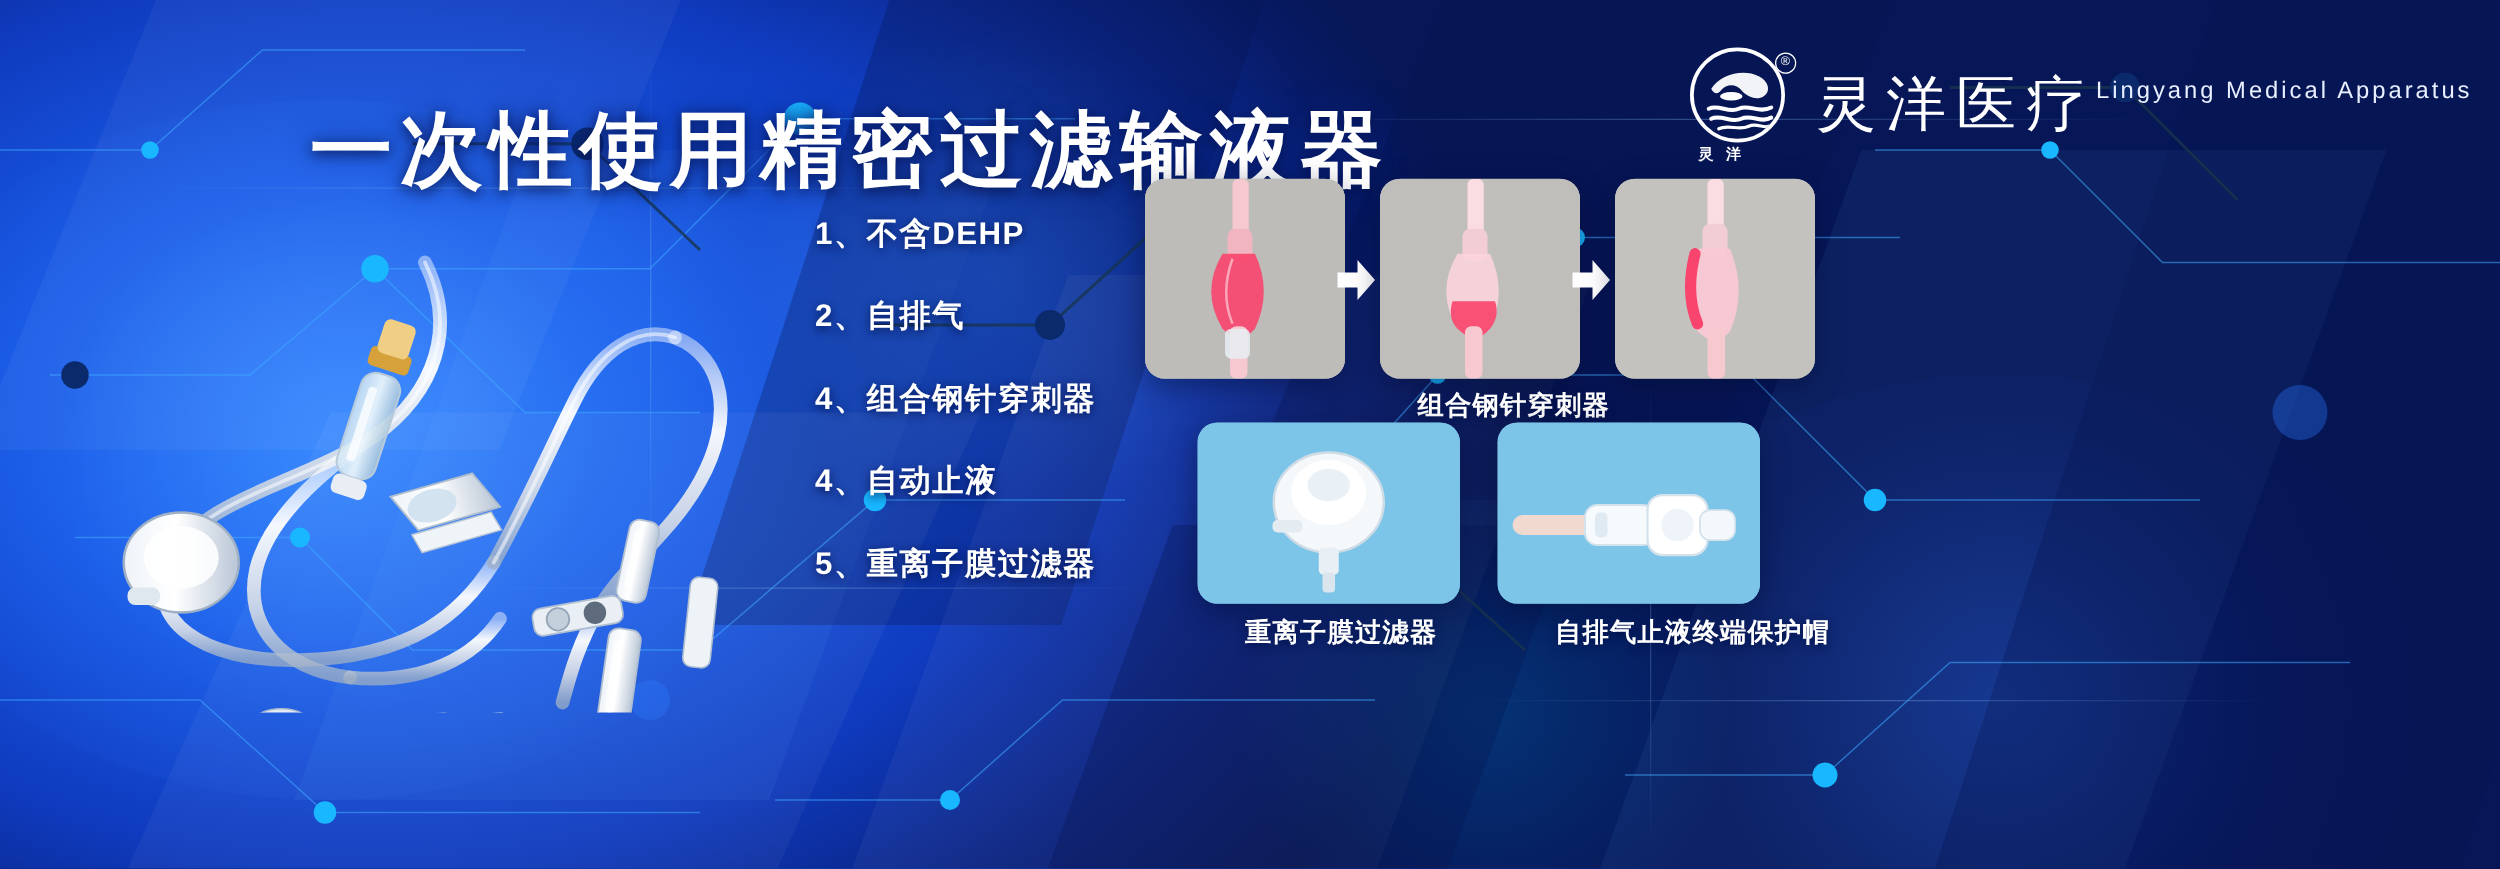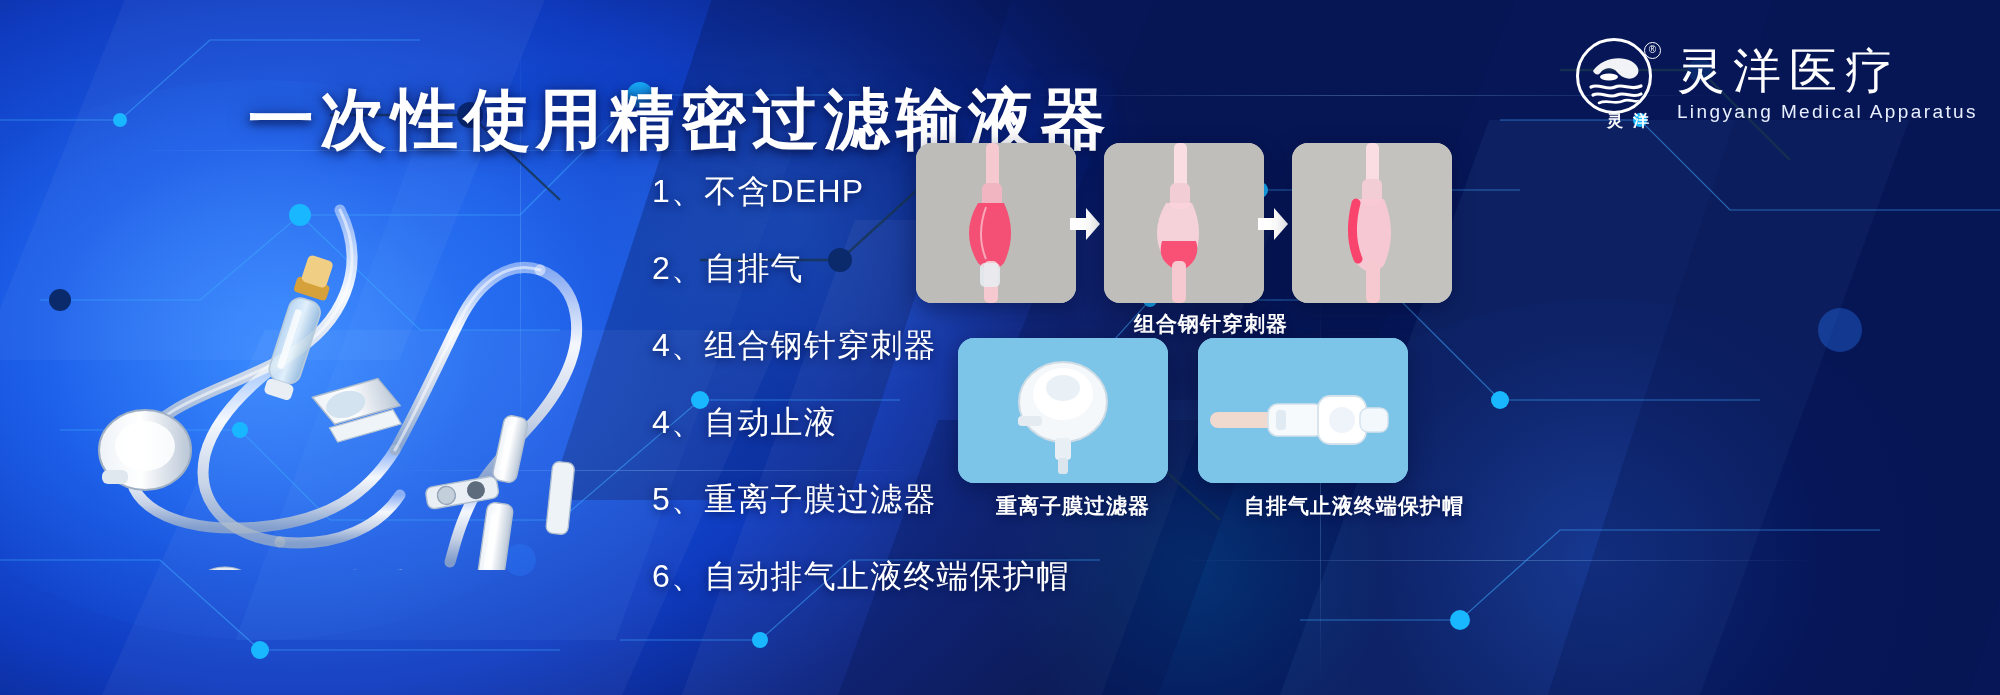--- a/index.html
+++ b/index.html
@@ -51,31 +51,31 @@
   .logo-mark { position:relative; width:86px; height:92px; }
   .logo-circle {
     position:absolute; left:3px; top:0; width:76px; height:76px; border-radius:50%;
     border:3px solid #ffffff; overflow:hidden;
   }
   .logo-reg {
     position:absolute; right:-2px; top:4px; width:17px; height:17px; border-radius:50%;
     border:1.6px solid #fff; color:#fff; font-size:10px; line-height:14px; text-align:center;
   }
   .logo-sub2 {
-    position:absolute; left:0; bottom:-2px; width:86px; text-align:right;
-    color:#fff; font-size:16px; font-weight:bold; letter-spacing:10px; text-indent:10px;
-  }
-  .logo-text { display:flex; flex-direction:column; justify-content:center; }
+    position:absolute; left:0; bottom:-2px; width:86px; text-align:left;
+    color:#fff; font-size:12px; font-weight:bold; letter-spacing:10px; text-indent:10px;
+  }
+  .logo-text { display:flex; justify-content:center; }
   .logo-cn { color:#fff; font-size:48px; font-weight:normal; letter-spacing:8px; line-height:1.1; }
   .logo-en { color:#e8f0ff; font-size:19px; letter-spacing:2.4px; margin-top:4px; }
 
   
   .features { position:absolute; left:652px; top:170px; width:330px; }
   .feat {
-    color:#ffffff; font-size:32px; font-weight:normal; letter-spacing:1.2px;
+    color:#ffffff; font-size:25px; font-weight:bold; letter-spacing:1.2px;
     margin-bottom:33px; white-space:nowrap;
     text-shadow:0 2px 8px rgba(0,15,70,.85);
   }
 
   
   .product { position:absolute; left:40px; top:150px; width:620px; height:420px; }
 
   
   .panel {
     position:absolute; border-radius:16px; overflow:hidden;
@@ -287,21 +287,20 @@
       <div class="logo-en">Lingyang Medical Apparatus</div>
     </div>
   </div>
 
   <div class="features">
     <div class="feat">1、不含DEHP</div>
     <div class="feat">2、自排气</div>
     <div class="feat">4、组合钢针穿刺器</div>
     <div class="feat">4、自动止液</div>
     <div class="feat">5、重离子膜过滤器</div>
-    <div class="feat">6、自动排气止液终端保护帽</div>
   </div>
 
   <div class="panel shot-top p1">
     <svg viewBox="0 0 160 160" width="160" height="160">
       <rect width="160" height="160" fill="#b8b7b3"></rect>
       <rect x="0" y="0" width="160" height="160" fill="#c2c1bd" opacity=".5"></rect>
       <rect x="70" y="0" width="13" height="56" rx="5" fill="#f6c8cf"></rect>
       <rect x="66" y="40" width="20" height="26" rx="6" fill="#f0b5c0"></rect>
       <path d="M62,60 q-18,30 0,60 q14,14 26,0 q14,-30 0,-60 z" fill="#f9456e" opacity=".92"></path>
       <path d="M70,64 q-10,28 0,52" stroke="#fff" stroke-width="2" fill="none" opacity=".5"></path>

